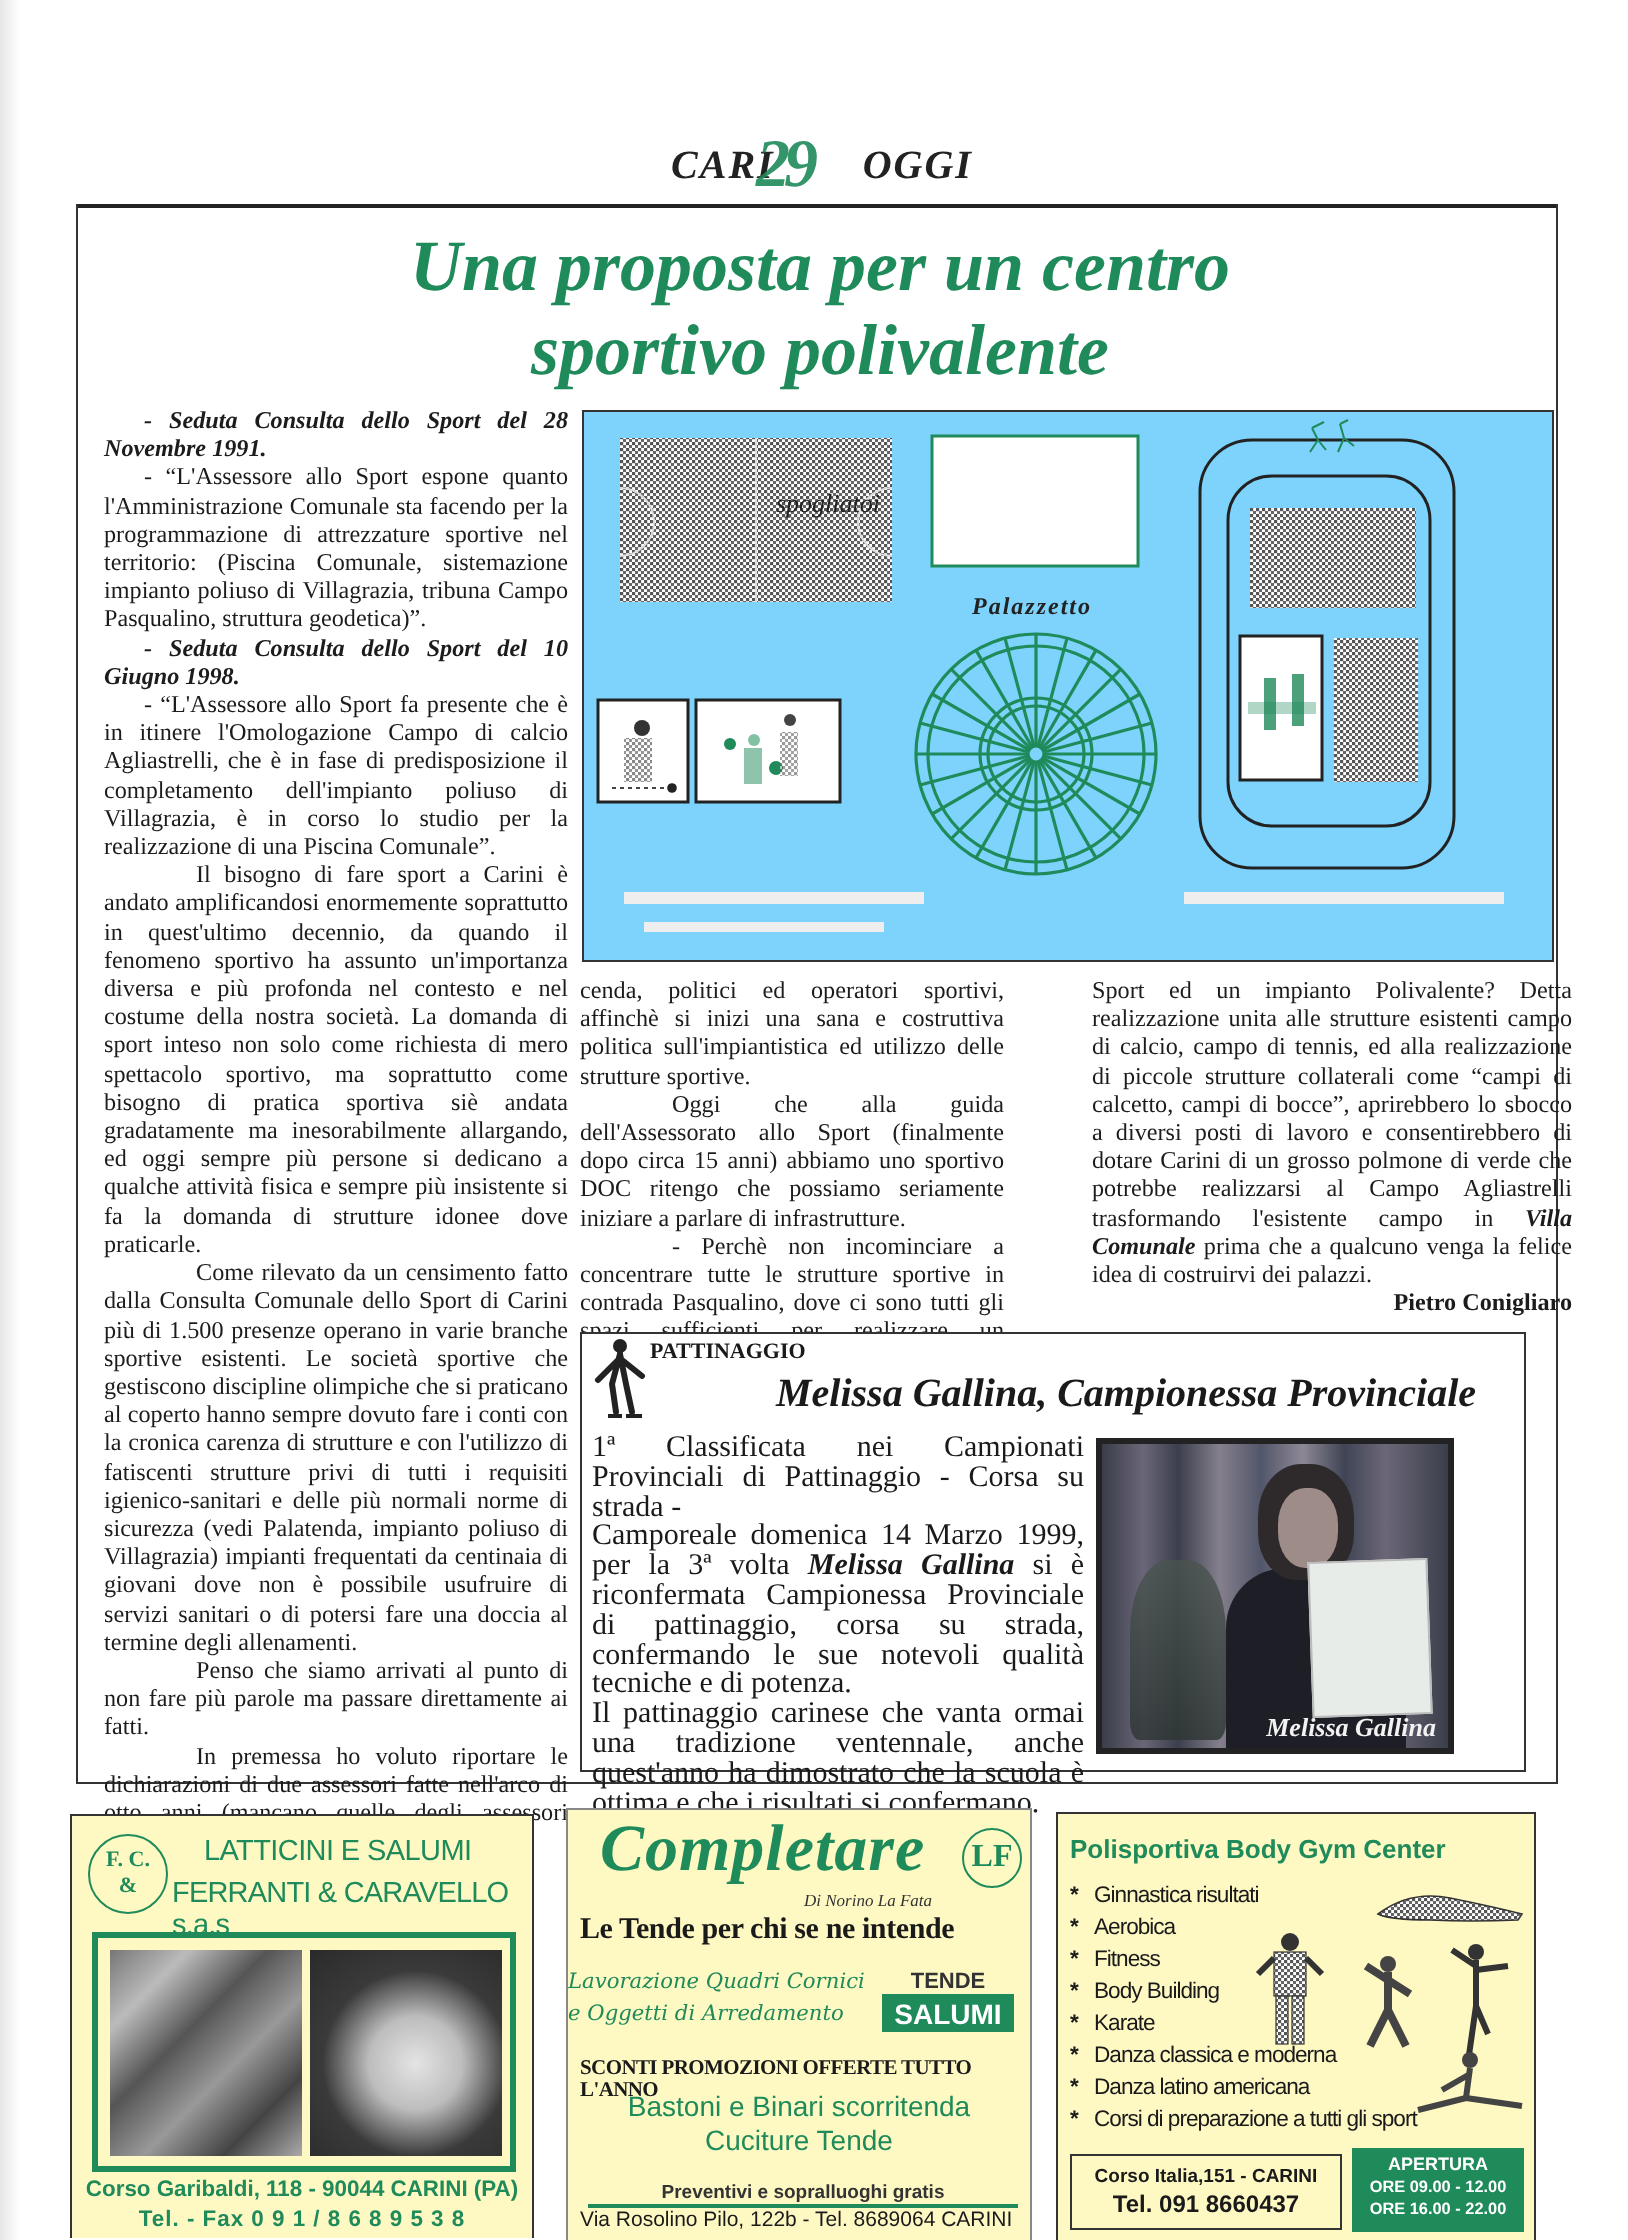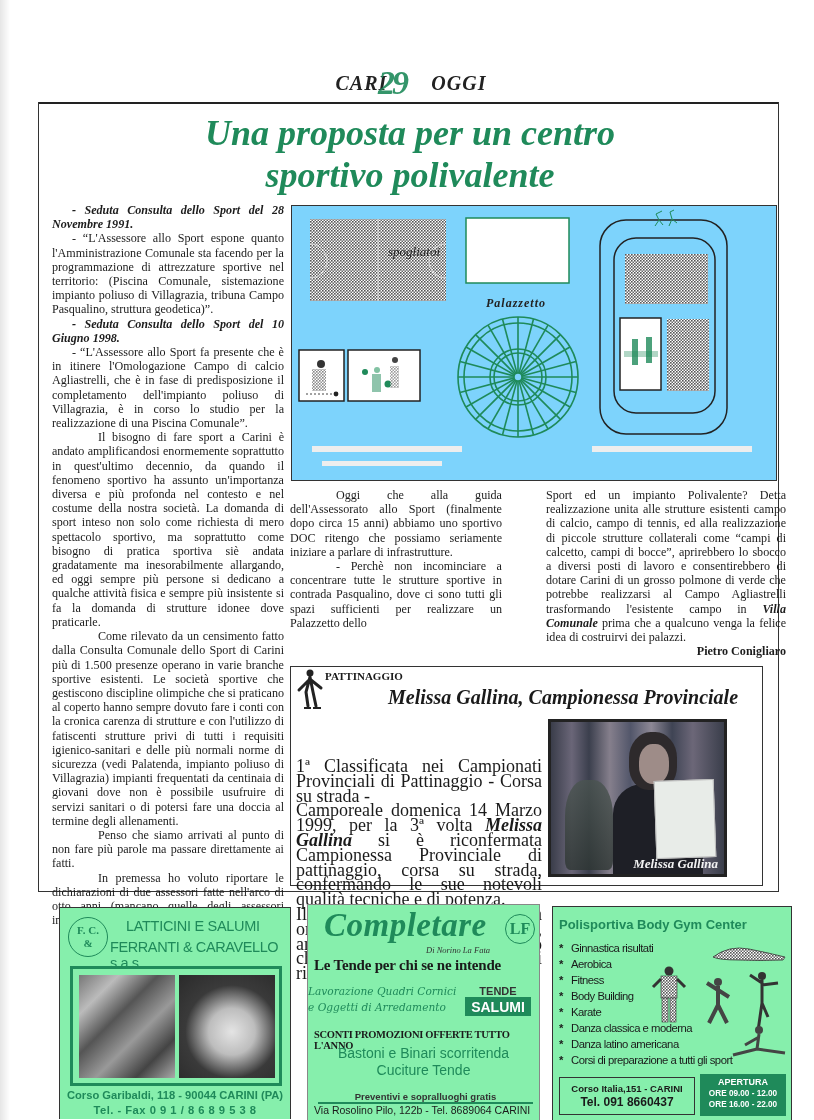--- a/index.html
+++ b/index.html
@@ -41,36 +41,36 @@
   .diagram svg { position: absolute; left: 0; top: 0; }
   .diag-label { position: absolute; font-family: "Liberation Serif", serif; font-style: italic; color: #222; }
 
   
   .patt-box { position: absolute; left: 290px; top: 666px; width: 473px; height: 220px;
     border: 1.5px solid #333; background: #fff; }
   .patt-kicker { position: absolute; left: 325px; top: 670px; font-family: "Liberation Serif", serif;
     font-weight: bold; font-size: 11px; color: #1a1a1a; }
   .patt-title { position: absolute; left: 388px; top: 686px; font-family: "Liberation Serif", serif;
     font-style: italic; font-weight: bold; font-size: 20px; color: #1a1a1a; }
-  .patt-text { position: absolute; left: 296px; top: 717px; width: 246px; font-size: 18px; line-height: 14.8px; text-align: justify; margin-top: 42px; }
+  .patt-text { position: absolute; left: 296px; top: 717px; width: 246px; font-size: 15px; line-height: 14.8px; text-align: justify; }
   .patt-text .bi { font-weight: bold; font-style: italic; }
   .skater { position: absolute; left: 296px; top: 668px; }
 
   .photo { position: absolute; left: 548px; top: 719px; width: 179px; height: 158px; border: 3px solid #222;
     background: linear-gradient(90deg, #3a3d4a 0%, #6a6678 12%, #3b3f4d 22%, #857f8c 34%, #52566a 46%, #8d8895 58%, #3f4454 70%, #6c6778 82%, #3a3e4b 100%); overflow: hidden; }
   .photo .girl-head { position: absolute; left: 78px; top: 10px; width: 48px; height: 58px; border-radius: 45% 45% 40% 40%; background: #2e2a2c; }
   .photo .girl-face { position: absolute; left: 88px; top: 22px; width: 30px; height: 40px; border-radius: 45%; background: #9e8c88; }
   .photo .girl-body { position: absolute; left: 62px; top: 62px; width: 90px; height: 100px; border-radius: 30px 30px 0 0; background: #1e1f26; }
   .photo .cup { position: absolute; left: 14px; top: 58px; width: 48px; height: 90px; background: linear-gradient(#4a5450,#2d3532); border-radius: 40% 40% 10% 10%; opacity: .8; }
   .photo .diploma { position: absolute; left: 104px; top: 58px; width: 60px; height: 78px; background: #e8ece8; border: 1px solid #bbb; transform: rotate(-2deg); }
   .photo .caption { position: absolute; right: 6px; bottom: 2px; font-family: "Liberation Serif", serif;
     font-style: italic; font-weight: bold; font-size: 13px; color: #f2f2f2; }
 
   
-  .ad { position: absolute; background: #86efac; margin-left: 24px; }
+  .ad { position: absolute; background: #fef9c3; }
   .ad1 { left: 35px; top: 907px; width: 232px; height: 212px; border: 1.5px solid #333; border-bottom: none; }
   .ad2 { left: 283px; top: 904px; width: 233px; height: 216px; border: 1px solid #888; border-bottom: none; }
   .ad3 { left: 528px; top: 906px; width: 240px; height: 214px; border: 1.5px solid #333; border-bottom: none; }
   .ad1 .logo { position: absolute; left: 8px; top: 9px; width: 40px; height: 40px; border: 1.5px solid #1f8a5a;
     border-radius: 50%; text-align: center; font-family: "Liberation Serif", serif; font-weight: bold; font-size: 11px; line-height: 13px; color: #1f8a5a; padding-top: 6px; }
   .ad1 .title1 { position: absolute; left: 66px; top: 10px; font-family: "Liberation Sans", sans-serif; font-size: 14.5px; color: #1f8a5a; letter-spacing: -0.3px; }
   .ad1 .title2 { position: absolute; left: 50px; top: 31px; font-family: "Liberation Sans", sans-serif; font-size: 14.5px; color: #1f8a5a; letter-spacing: -0.4px; }
   .ad1 .imgframe { position: absolute; left: 10px; top: 58px; width: 212px; height: 120px; border: 3px solid #1f8a5a; padding: 5px; }
   .ad1 .img { position: absolute; top: 6px; width: 96px; height: 103px; }
   .ad1 .img.a { left: 6px; background: linear-gradient(135deg, #777 0%, #bbb 20%, #555 40%, #999 60%, #444 80%, #aaa 100%); }
@@ -218,20 +218,21 @@
       <rect x="20" y="240" width="150" height="6"></rect>
       <rect x="300" y="240" width="160" height="6"></rect>
       <rect x="30" y="255" width="120" height="5"></rect>
     </g>
   </svg>
   <span class="diag-label" style="left:96px;top:38px;font-size:13px;">spogliatoi</span>
   <span class="diag-label" style="left:194px;top:90px;font-size:12px;font-weight:bold;letter-spacing:1px;">Palazzetto</span>
 </div>
 
 <div class="col col2">
+  <p>cenda, politici ed operatori sportivi, affinchè si inizi una sana e costruttiva politica sull'impiantistica  ed utilizzo delle strutture sportive.</p>
   <p class="ind">Oggi che alla guida dell'Assessorato allo Sport (finalmente dopo circa 15 anni) abbiamo uno sportivo DOC ritengo che possiamo seriamente iniziare a parlare di infrastrutture.</p>
   <p class="ind">- Perchè non incominciare a concentrare tutte le strutture sportive in contrada Pasqualino, dove ci sono tutti gli spazi sufficienti per realizzare un Palazzetto dello</p>
 </div>
 
 <div class="col col3">
   <p><span>Sport ed un impianto Polivalente? Detta realizzazione unita alle strutture esistenti campo di calcio, campo di tennis, ed alla realizzazione di piccole strutture collaterali come “campi di calcetto, campi di bocce”, aprirebbero lo sbocco a diversi posti di lavoro e consentirebbero di dotare Carini di un grosso polmone di verde che potrebbe realizzarsi al Campo Agliastrelli trasformando l'esistente campo in </span><span class="bi">Villa Comunale</span><span> prima che a qualcuno venga la felice idea di costruirvi dei palazzi.</span></p>
   <p class="author">Pietro Conigliaro</p>
 </div>
 
 <div class="patt-box"></div>

